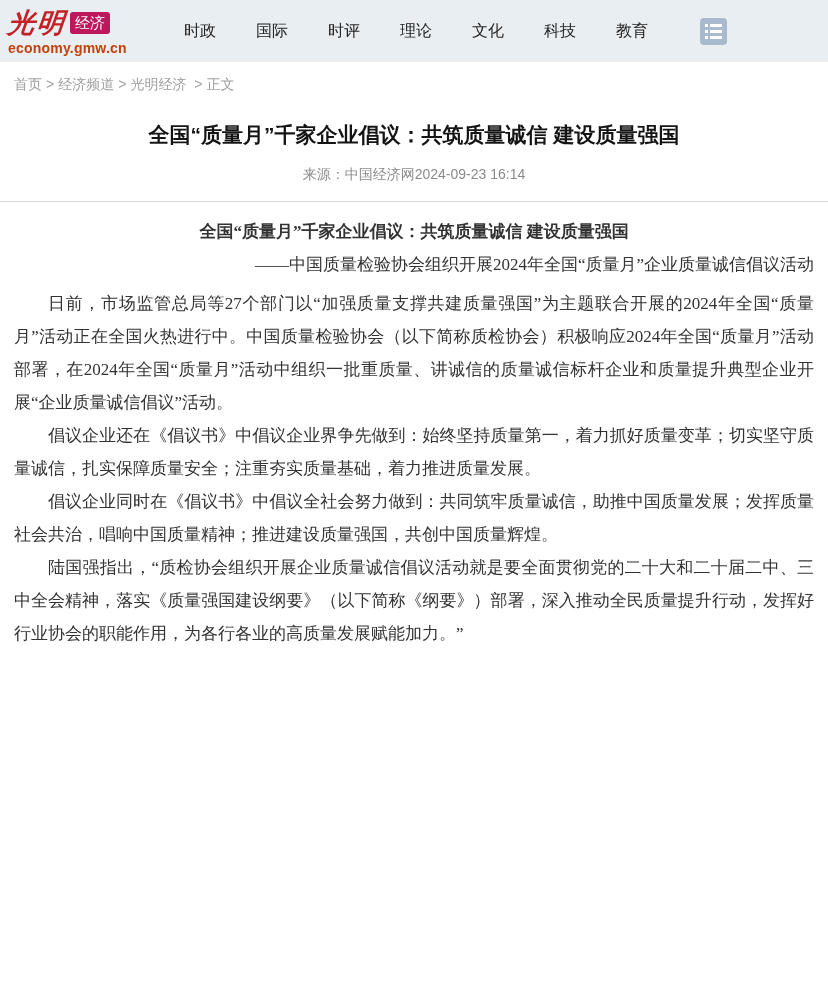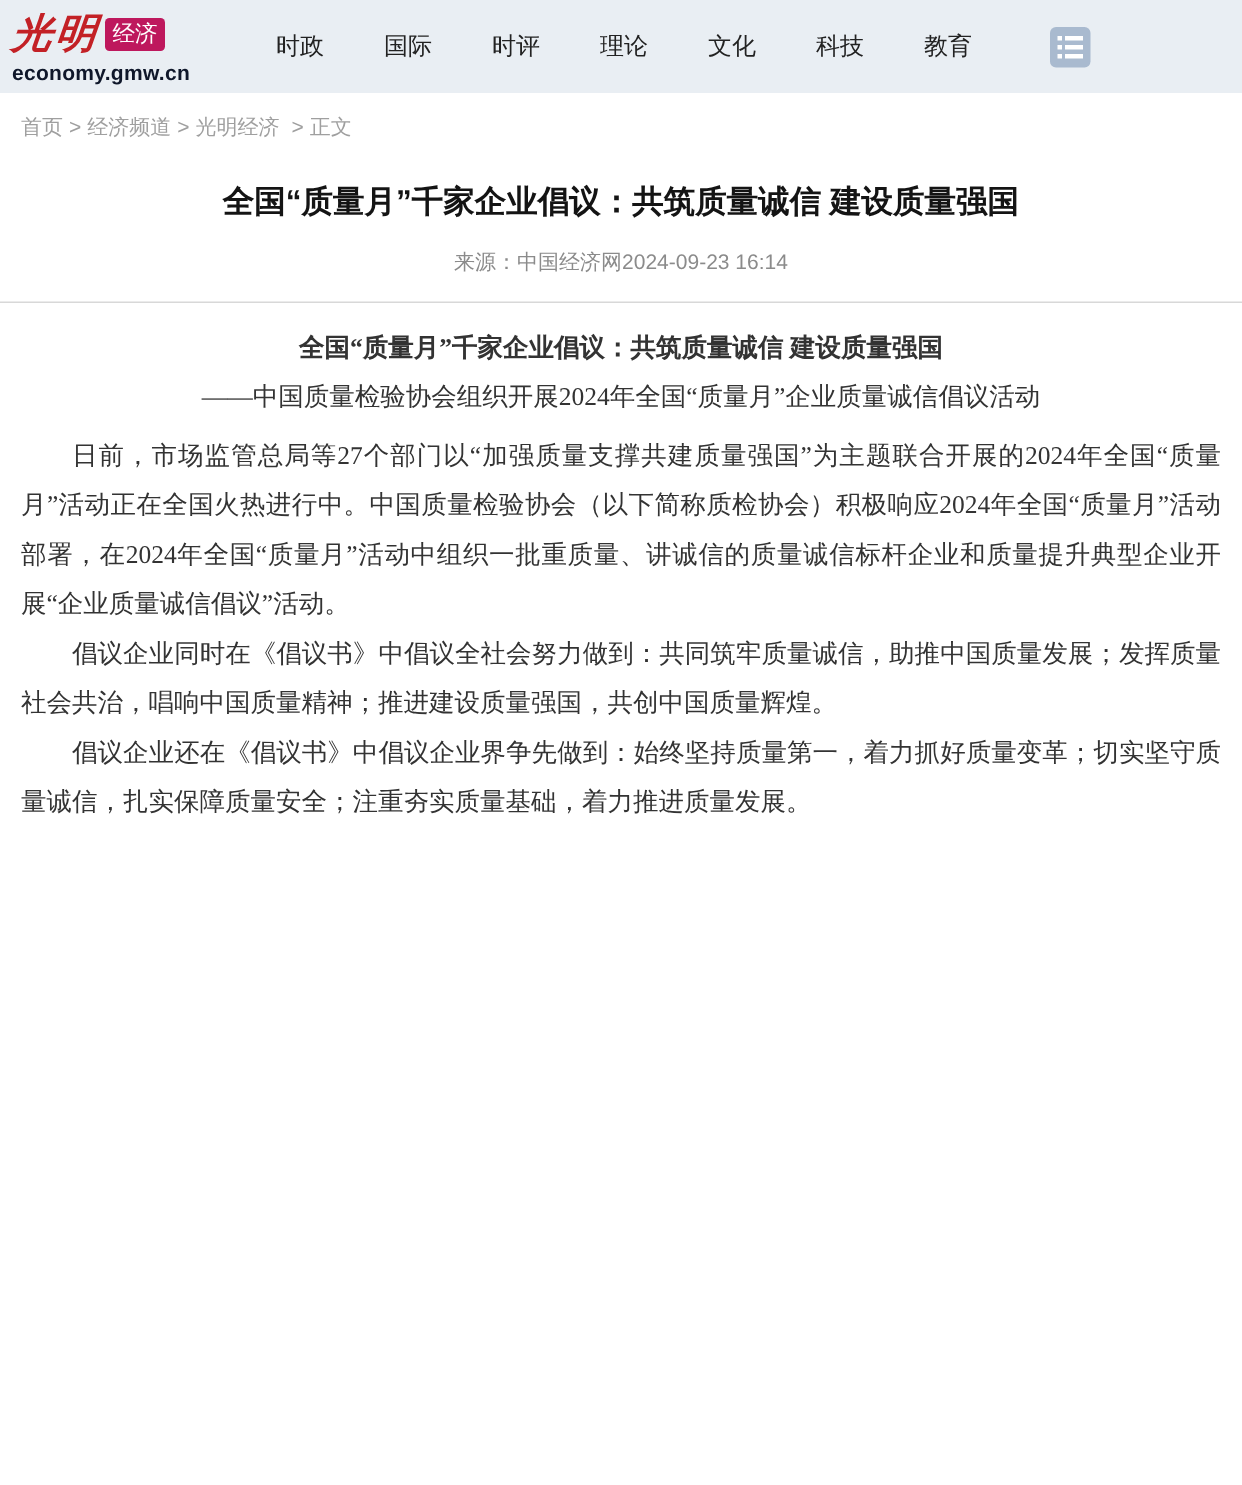--- a/index.html
+++ b/index.html
@@ -17,21 +17,21 @@
   .brand-script {
     color:#c32126; font-family:"DejaVu Serif","Liberation Serif",serif;
     font-style:italic; font-weight:bold; font-size:27px; line-height:1;
     transform:skewX(-6deg); letter-spacing:2px;
   }
   .brand-badge {
     background:#be185d; color:#ffffff; font-weight:normal; font-size:15px;
     padding:2px 5px; border-radius:3px; line-height:1.2;
   }
   .logo-domain {
-    color:#0f172a; font-weight:bold; font-size:14px; letter-spacing:0.2px; margin-top:1px;
+    color:#c2410c; font-weight:bold; font-size:14px; letter-spacing:0.2px; margin-top:1px;
   }
   .nav { display:flex; margin-left:20px;align-items:center; }
   .nav-item {
     font-size:16px; color:#222222; text-decoration:none; cursor:pointer;
     width:72px; text-align:center; display:inline-block;
   }
   .menu-icon {
     width:27px; height:27px; background:#a9bacf; border-radius:4px;
     margin-left:32px; display:flex; flex-direction:column; justify-content:center;
     gap:3px; padding:0 5px; box-sizing:border-box; cursor:pointer;
@@ -98,17 +98,18 @@
 <div class="article-head">
   <h1 class="article-title">全国“质量月”千家企业倡议：共筑质量诚信 建设质量强国</h1>
   <div class="article-meta">
     <span class="meta-source">来源：中国经济网</span><span class="meta-date">2024-09-23 16:14</span>
   </div>
   <hr class="head-divider">
 </div>
 
 <div class="article-body">
   <p class="inner-title" style="margin:0;">全国“质量月”千家企业倡议：共筑质量诚信 建设质量强国</p>
-  <p class="inner-subtitle" style="margin:0 0 6px 0;">——中国质量检验协会组织开展2024年全国“质量月”企业质量诚信倡议活动</p>
+  <p class="inner-subtitle" style="margin:0 0 6px 0;text-align:right;">——中国质量检验协会组织开展2024年全国“质量月”企业质量诚信倡议活动</p>
   <p class="para">日前，市场监管总局等27个部门以“加强质量支撑共建质量强国”为主题联合开展的2024年全国“质量月”活动正在全国火热进行中。中国质量检验协会（以下简称质检协会）积极响应2024年全国“质量月”活动部署，在2024年全国“质量月”活动中组织一批重质量、讲诚信的质量诚信标杆企业和质量提升典型企业开展“企业质量诚信倡议”活动。</p>
+  <p class="para">倡议企业还在《倡议书》中倡议企业界争先做到：始终坚持质量第一，着力抓好质量变革；切实坚守质量诚信，扎实保障质量安全；注重夯实质量基础，着力推进质量发展。</p>
   <p class="para">倡议企业同时在《倡议书》中倡议全社会努力做到：共同筑牢质量诚信，助推中国质量发展；发挥质量社会共治，唱响中国质量精神；推进建设质量强国，共创中国质量辉煌。</p>
-  <p class="para">倡议企业还在《倡议书》中倡议企业界争先做到：始终坚持质量第一，着力抓好质量变革；切实坚守质量诚信，扎实保障质量安全；注重夯实质量基础，着力推进质量发展。</p>
+  <p class="para">陆国强指出，“质检协会组织开展企业质量诚信倡议活动就是要全面贯彻党的二十大和二十届二中、三中全会精神，落实《质量强国建设纲要》（以下简称《纲要》）部署，深入推动全民质量提升行动，发挥好行业协会的职能作用，为各行各业的高质量发展赋能加力。”</p>
 </div>
 
 </body></html>

